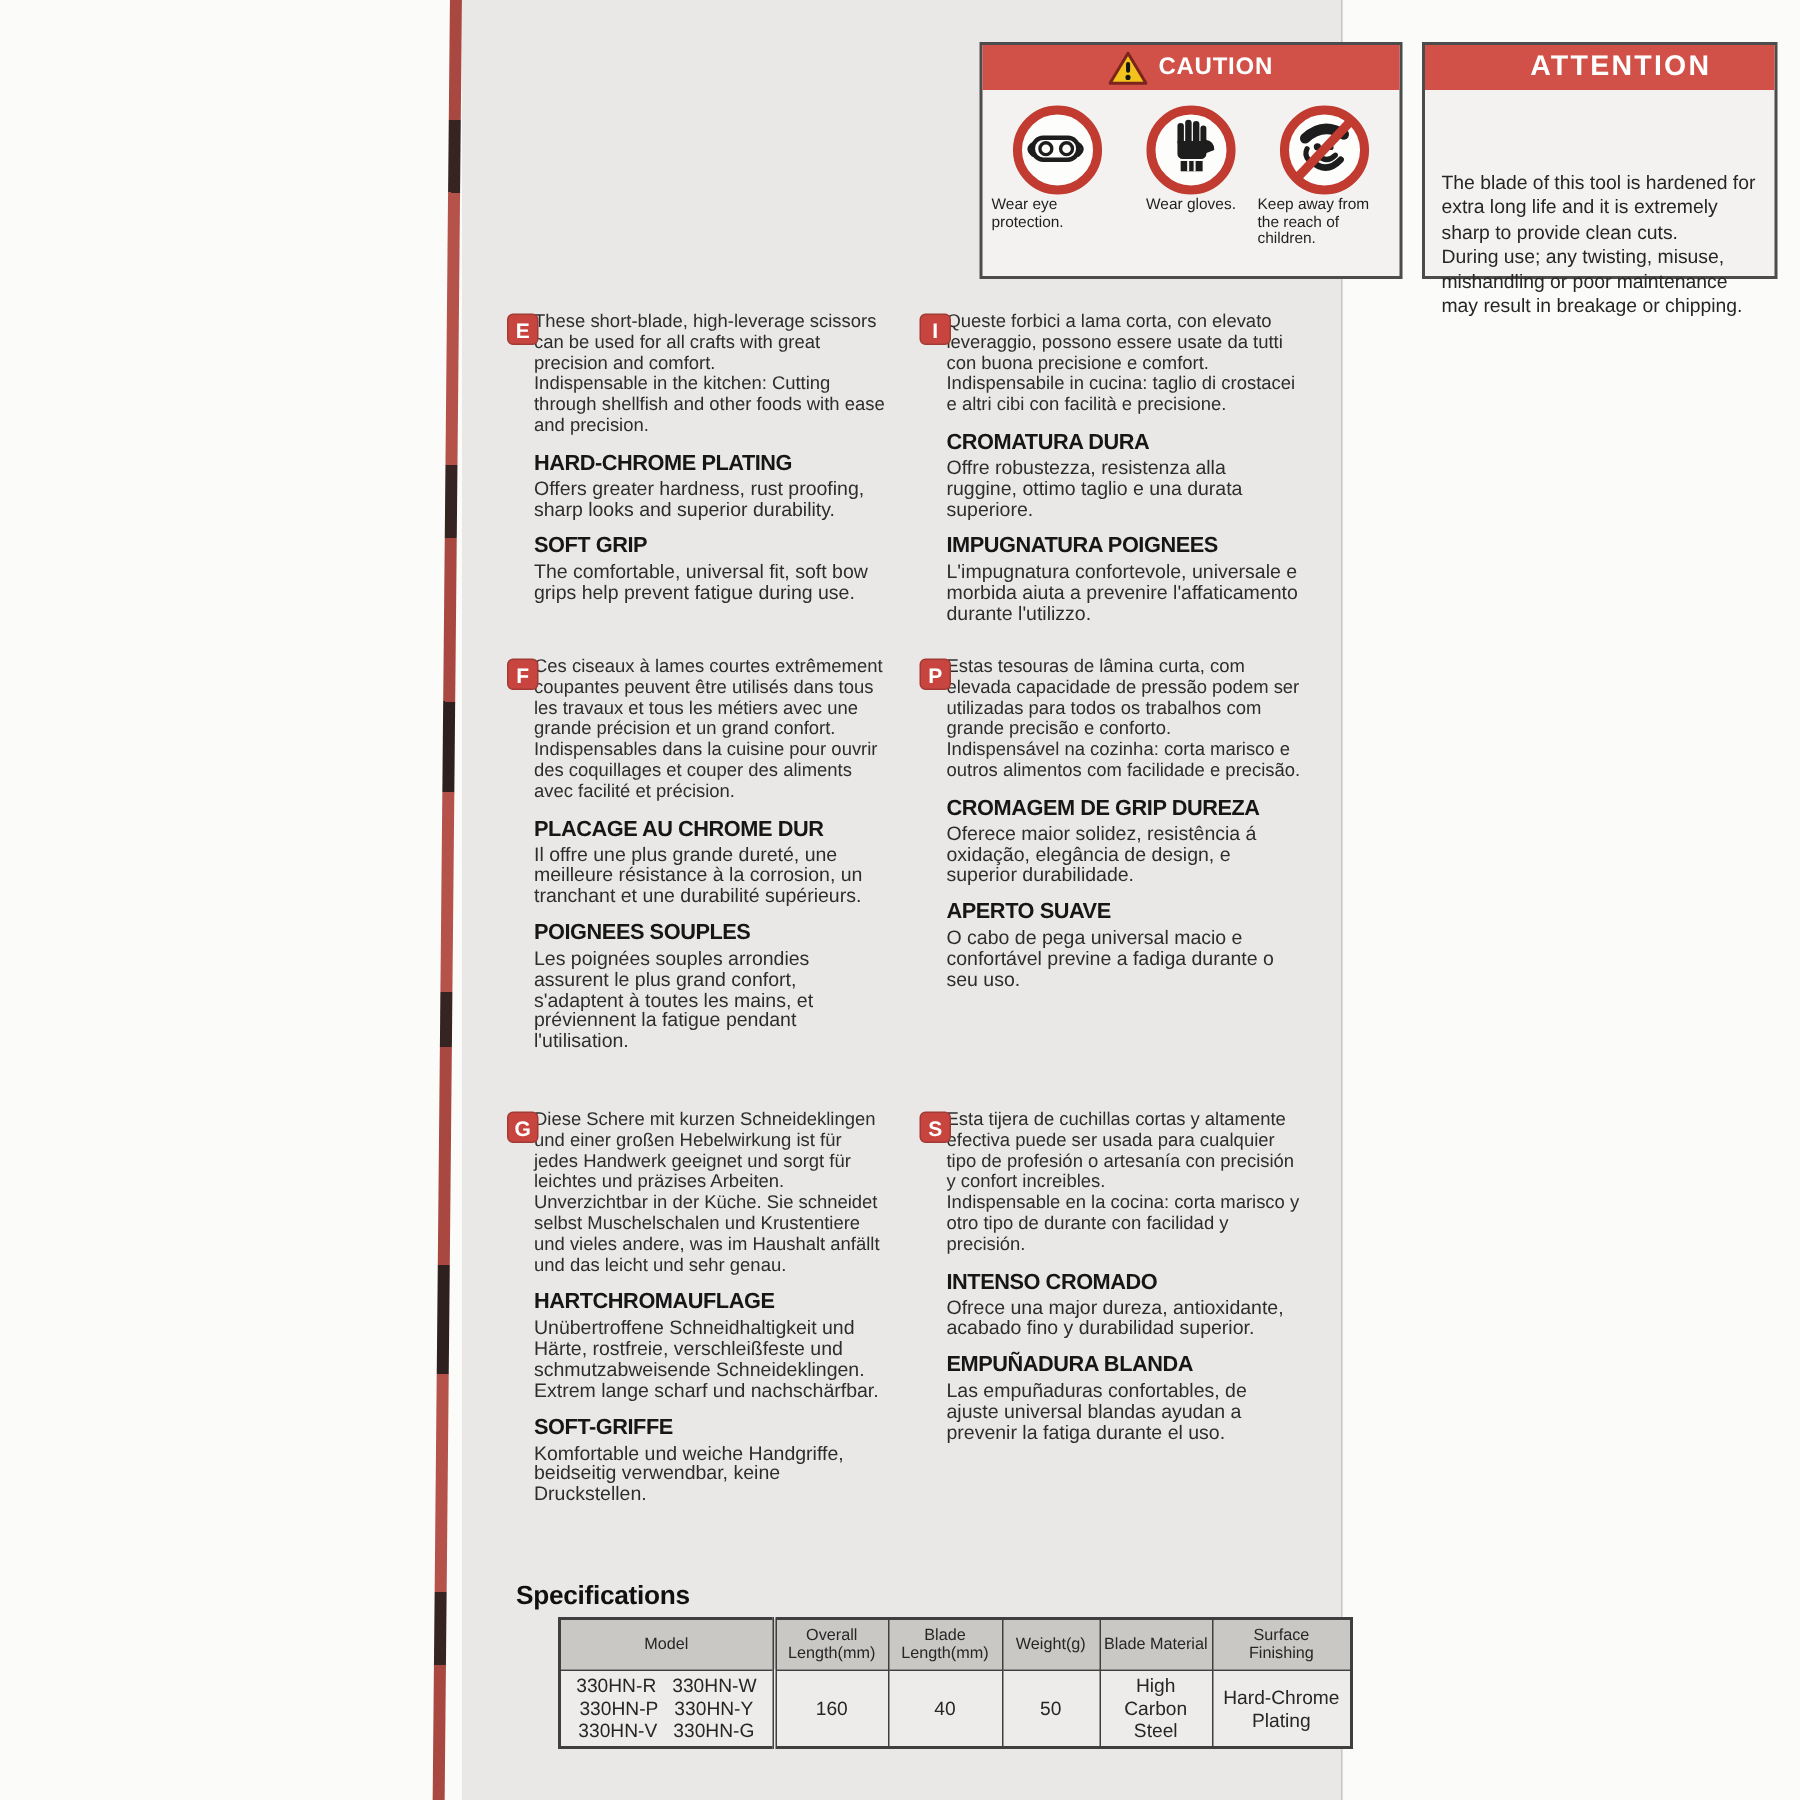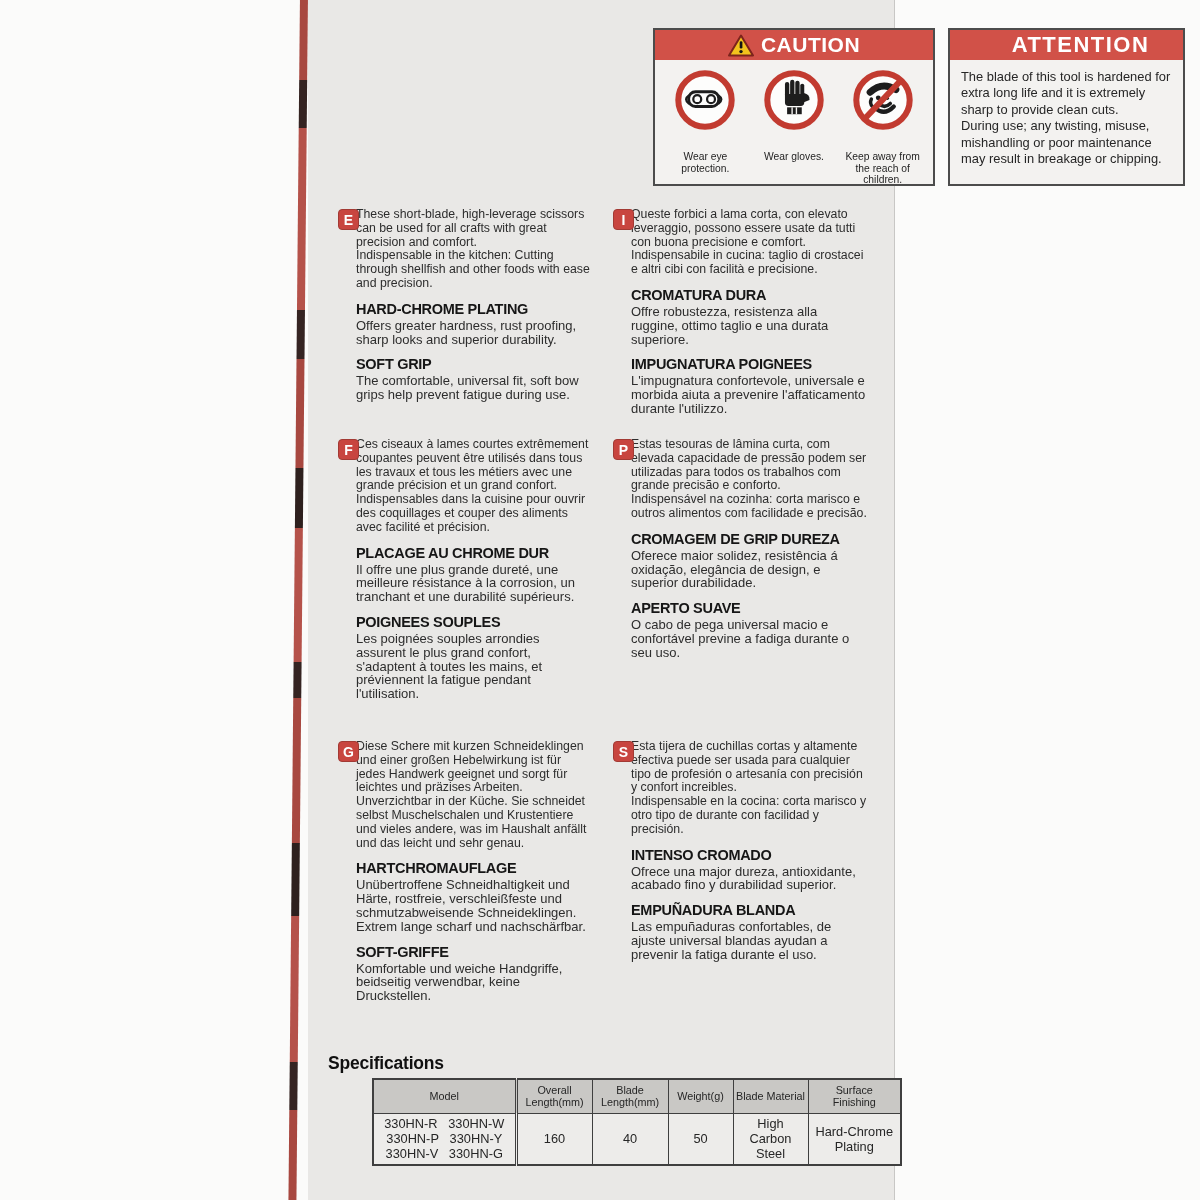--- a/index.html
+++ b/index.html
@@ -20,50 +20,50 @@
              #a84840 58%, #a84840 70%, #2e201e 70%, #2e201e 76%,
              #b5524a 76%, #b5524a 88%, #352422 88%, #352422 92%,
              #a84840 92%, #a84840 100%); }
 
   
   .wbox { position:absolute; border:2px solid #4c4c4c; background:#f3f2f0; }
   .caution-box { left:345px; top:28px; width:282px; height:158px; }
   .attention-box { left:640px; top:28px; width:237px; height:158px; }
   .box-header { height:30px; background:#d15148; display:flex; align-items:center;
                 justify-content:center; gap:7px; color:#fff; font-weight:bold; }
-  .caution-box .box-header { font-size:21px; letter-spacing:.5px;align-items:center; }
-  .attention-box .box-header { font-size:22px; letter-spacing:1.5px;padding-left:28px; }
+  .caution-box .box-header { font-size:16px; letter-spacing:.5px;align-items:center; }
+  .attention-box .box-header { font-size:19px; letter-spacing:1.5px;padding-left:28px; }
   .caution-icons { display:flex; justify-content:space-between; padding:9px 6px 4px; }
   .caution-item { width:90px; display:flex; flex-direction:column; align-items:center; }
   .caution-item svg { width:62px; height:62px; }
-  .caution-item figcaption { font-size:10.3px; line-height:11.6px; text-align:center;
-                             color:#1f1f1f; margin-top:20px; }
+  .caution-item figcaption { font-size:10.3px; line-height:11.6px; 
+                             color:#1f1f1f; margin-top:0; }
   .attention-body { padding:9px 11px; font-size:12.9px; line-height:16.4px;
-                    color:#262626; white-space:pre-line; }
+                    color:#262626; white-space:pre-line;margin-top:45px; }
 
   
   .section { position:absolute; }
   .sec-e { left:338px; top:208px; width:266px; }
   .sec-i { left:613px; top:208px; width:268px; }
   .sec-f { left:338px; top:438px; width:266px; }
   .sec-p { left:613px; top:438px; width:268px; }
   .sec-g { left:338px; top:740px; width:266px; }
   .sec-s { left:613px; top:740px; width:268px; }
   .badge { position:absolute; left:0; top:1px; width:21px; height:21px; border-radius:4px;
            background:#c8453f; border:1px solid #a23a34; color:#fff; font-size:14px;
            font-weight:bold; display:flex; align-items:center; justify-content:center; }
   .sec-body { margin-left:18px; width:236px; }
   .intro { white-space:pre-line; font-size:12.3px; line-height:13.8px; color:#2d2d2d; }
   .feature { margin-top:10px; }
   .feature h4 { font-size:14.5px; font-weight:bold; letter-spacing:-.3px; color:#161616;
                 margin-bottom:2px; }
   .feature p { font-size:13px; line-height:13.8px; color:#2d2d2d; }
 
   
-  .spec-title { position:absolute; left:328px; top:1053px; font-size:17.5px;
+  .spec-title { position:absolute; left:344px; top:1053px; font-size:17.5px;
                 font-weight:bold; color:#101010; letter-spacing:-.2px; }
   .spec-wrap { position:absolute; left:340px; top:1078px;padding-left:32px; }
   table.spec { border-collapse:collapse; table-layout:fixed; width:528px;
                background:#edecea; border:2px solid #3f3f3f; }
   table.spec th, table.spec td { border:1px solid #3f3f3f; text-align:center;
                vertical-align:middle; color:#262626; padding:2px; }
   table.spec thead th { background:#c9c8c5; font-weight:normal; font-size:10.8px;
                line-height:12.4px; height:34px; }
   table.spec tbody td { font-size:12.8px; height:52px; line-height:15px; }
   .pre { white-space:pre-line; }

